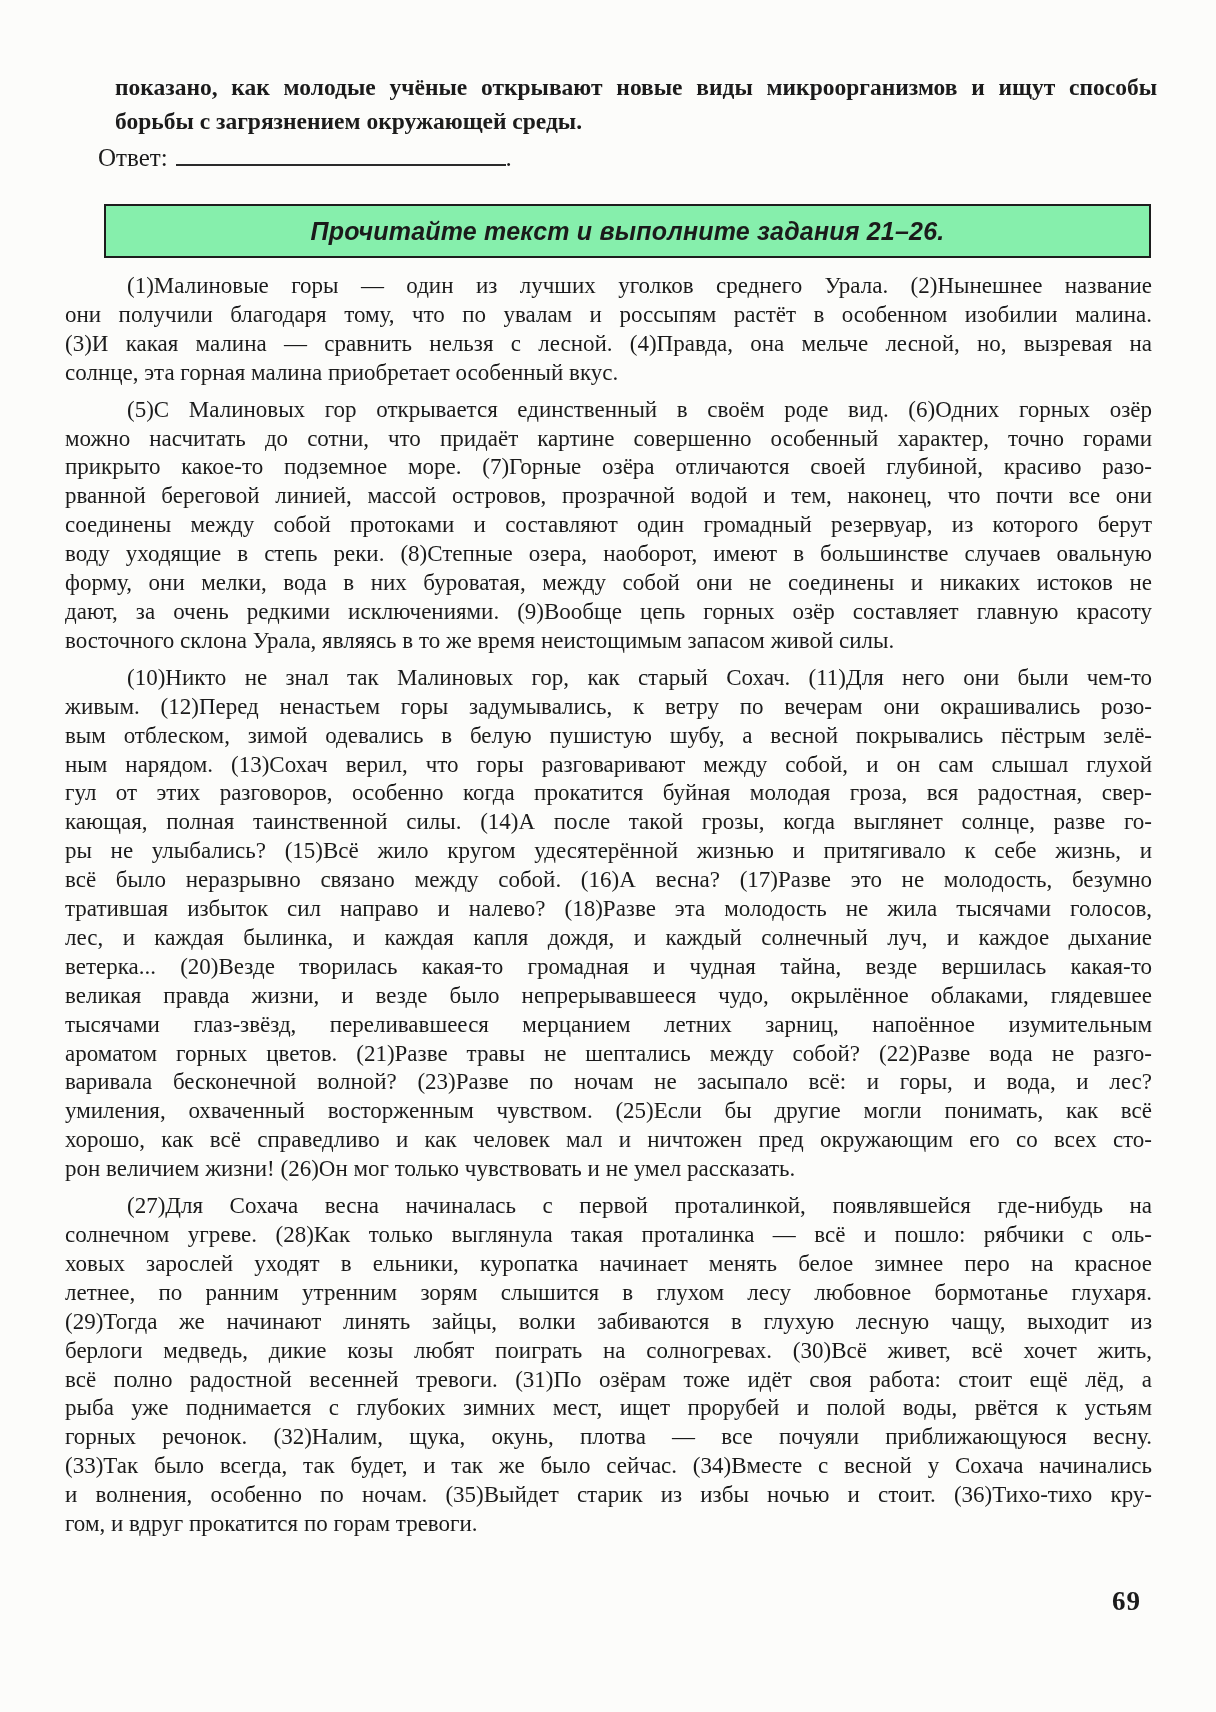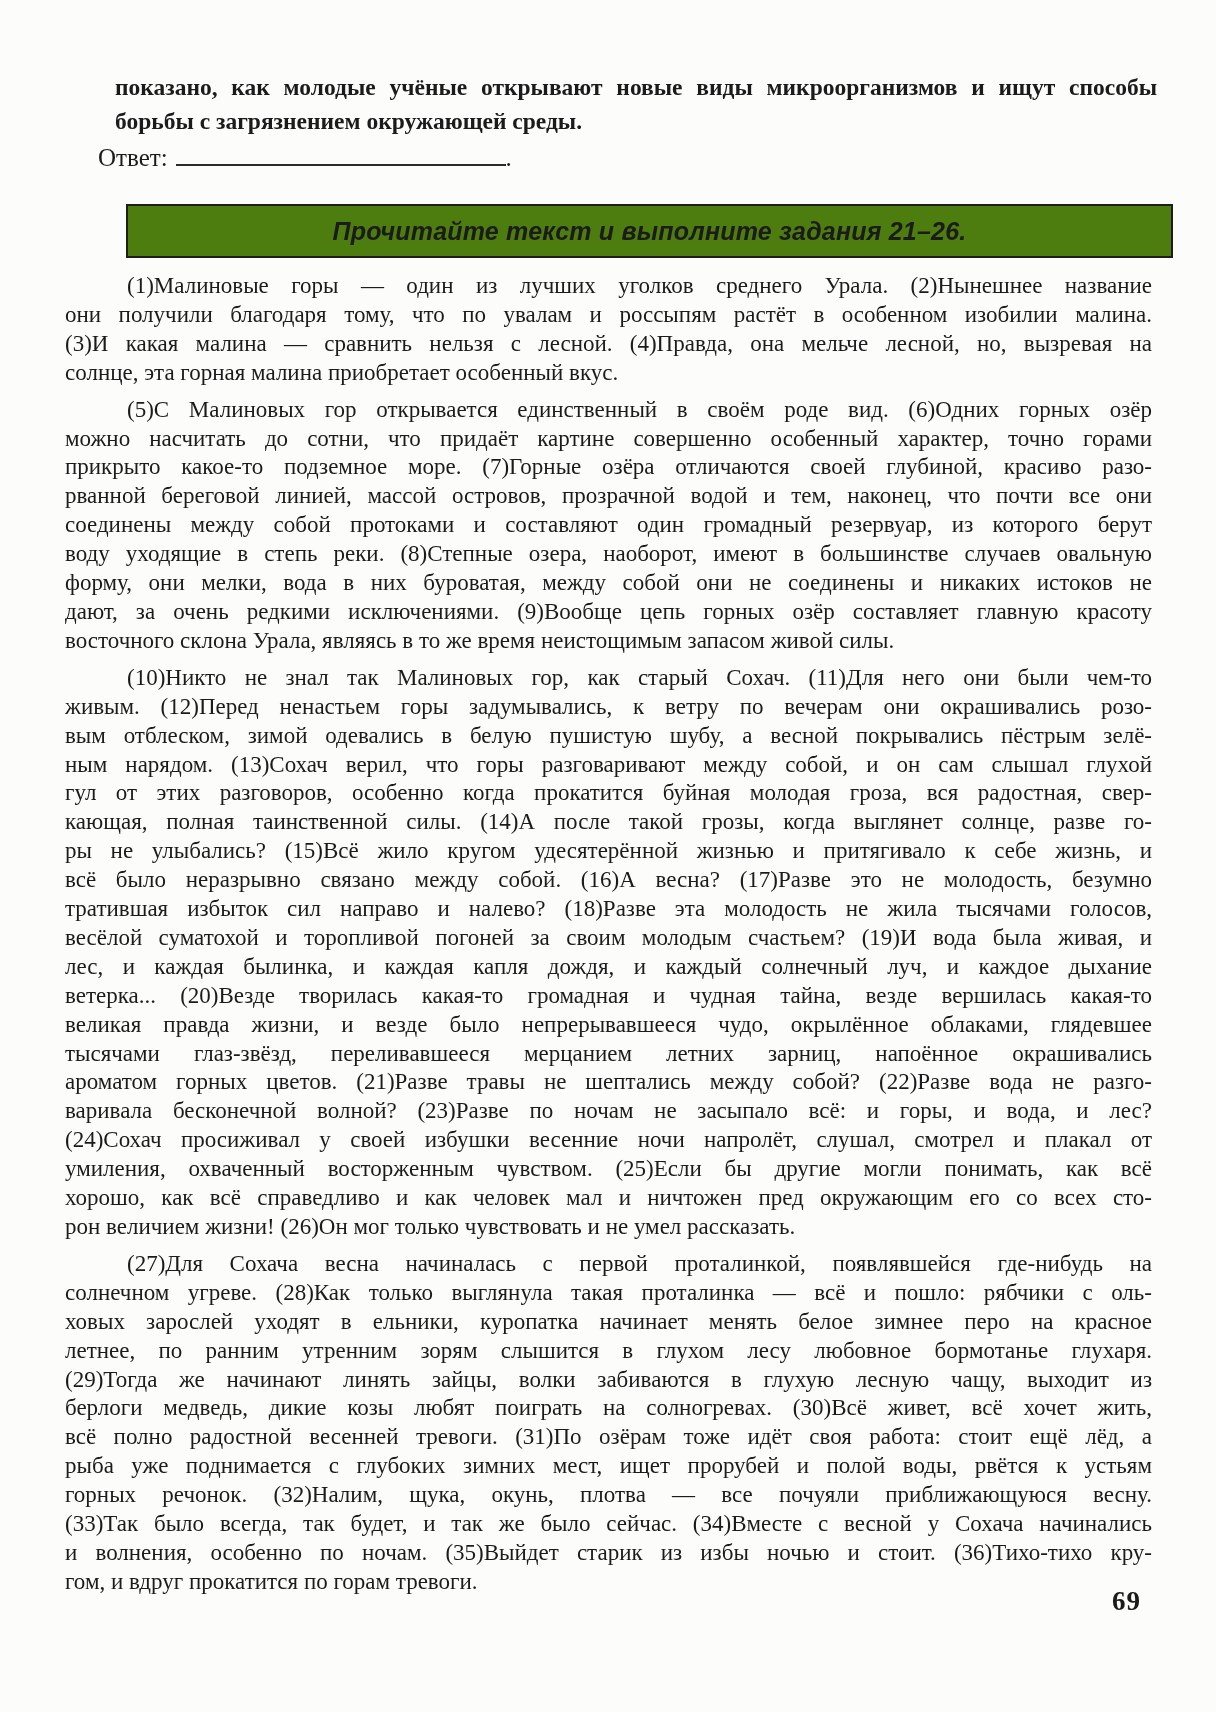--- a/index.html
+++ b/index.html
@@ -51,29 +51,29 @@
     width: 330px;
     height: 22px;
     border-bottom: 2.5px solid #2a2a2a;
     margin-left: 8px;
     vertical-align: baseline;
   }
 
   
   .instruction-box {
     position: absolute;
-    left: 126px;
+    left: 104px;
     top: 204px;
     width: 1043px;
     height: 50px;
     border: 2.5px solid #1d1d1d;
     display: flex;
     align-items: center;
     justify-content: center;
-    background: #4d7c0f;
+    background: #86efac;
   }
   .instruction-box .box-title {
     font-family: "Liberation Sans", "DejaVu Sans", sans-serif;
     font-weight: bold;
     font-style: italic;
     font-size: 25px;
     letter-spacing: 0.2px;
   }
 
   
@@ -149,28 +149,26 @@
       <div class="paragraph">
         <div class="tline first">(10)Никто не знал так Малиновых гор, как старый Сохач. (11)Для него они были чем-то</div>
         <div class="tline">живым. (12)Перед ненастьем горы задумывались, к ветру по вечерам они окрашивались розо-</div>
         <div class="tline">вым отблеском, зимой одевались в белую пушистую шубу, а весной покрывались пёстрым зелё-</div>
         <div class="tline">ным нарядом. (13)Сохач верил, что горы разговаривают между собой, и он сам слышал глухой</div>
         <div class="tline">гул от этих разговоров, особенно когда прокатится буйная молодая гроза, вся радостная, свер-</div>
         <div class="tline">кающая, полная таинственной силы. (14)А после такой грозы, когда выглянет солнце, разве го-</div>
         <div class="tline">ры не улыбались? (15)Всё жило кругом удесятерённой жизнью и притягивало к себе жизнь, и</div>
         <div class="tline">всё было неразрывно связано между собой. (16)А весна? (17)Разве это не молодость, безумно</div>
         <div class="tline">тратившая избыток сил направо и налево? (18)Разве эта молодость не жила тысячами голосов,</div>
-        <div class="tline">весёлой суматохой и торопливой погоней за своим молодым счастьем? (19)И вода была живая, и</div>
         <div class="tline">лес, и каждая былинка, и каждая капля дождя, и каждый солнечный луч, и каждое дыхание</div>
         <div class="tline">ветерка... (20)Везде творилась какая-то громадная и чудная тайна, везде вершилась какая-то</div>
         <div class="tline">великая правда жизни, и везде было непрерывавшееся чудо, окрылённое облаками, глядевшее</div>
-        <div class="tline">тысячами глаз-звёзд, переливавшееся мерцанием летних зарниц, напоённое окрашивались</div>
+        <div class="tline">тысячами глаз-звёзд, переливавшееся мерцанием летних зарниц, напоённое изумительным</div>
         <div class="tline">ароматом горных цветов. (21)Разве травы не шептались между собой? (22)Разве вода не разго-</div>
         <div class="tline">варивала бесконечной волной? (23)Разве по ночам не засыпало всё: и горы, и вода, и лес?</div>
-        <div class="tline">(24)Сохач просиживал у своей избушки весенние ночи напролёт, слушал, смотрел и плакал от</div>
         <div class="tline">умиления, охваченный восторженным чувством. (25)Если бы другие могли понимать, как всё</div>
         <div class="tline">хорошо, как всё справедливо и как человек мал и ничтожен пред окружающим его со всех сто-</div>
         <div class="tline last">рон величием жизни! (26)Он мог только чувствовать и не умел рассказать.</div>
       </div>
       <div class="paragraph">
         <div class="tline first">(27)Для Сохача весна начиналась с первой проталинкой, появлявшейся где-нибудь на</div>
         <div class="tline">солнечном угреве. (28)Как только выглянула такая проталинка — всё и пошло: рябчики с оль-</div>
         <div class="tline">ховых зарослей уходят в ельники, куропатка начинает менять белое зимнее перо на красное</div>
         <div class="tline">летнее, по ранним утренним зорям слышится в глухом лесу любовное бормотанье глухаря.</div>
         <div class="tline">(29)Тогда же начинают линять зайцы, волки забиваются в глухую лесную чащу, выходит из</div>

